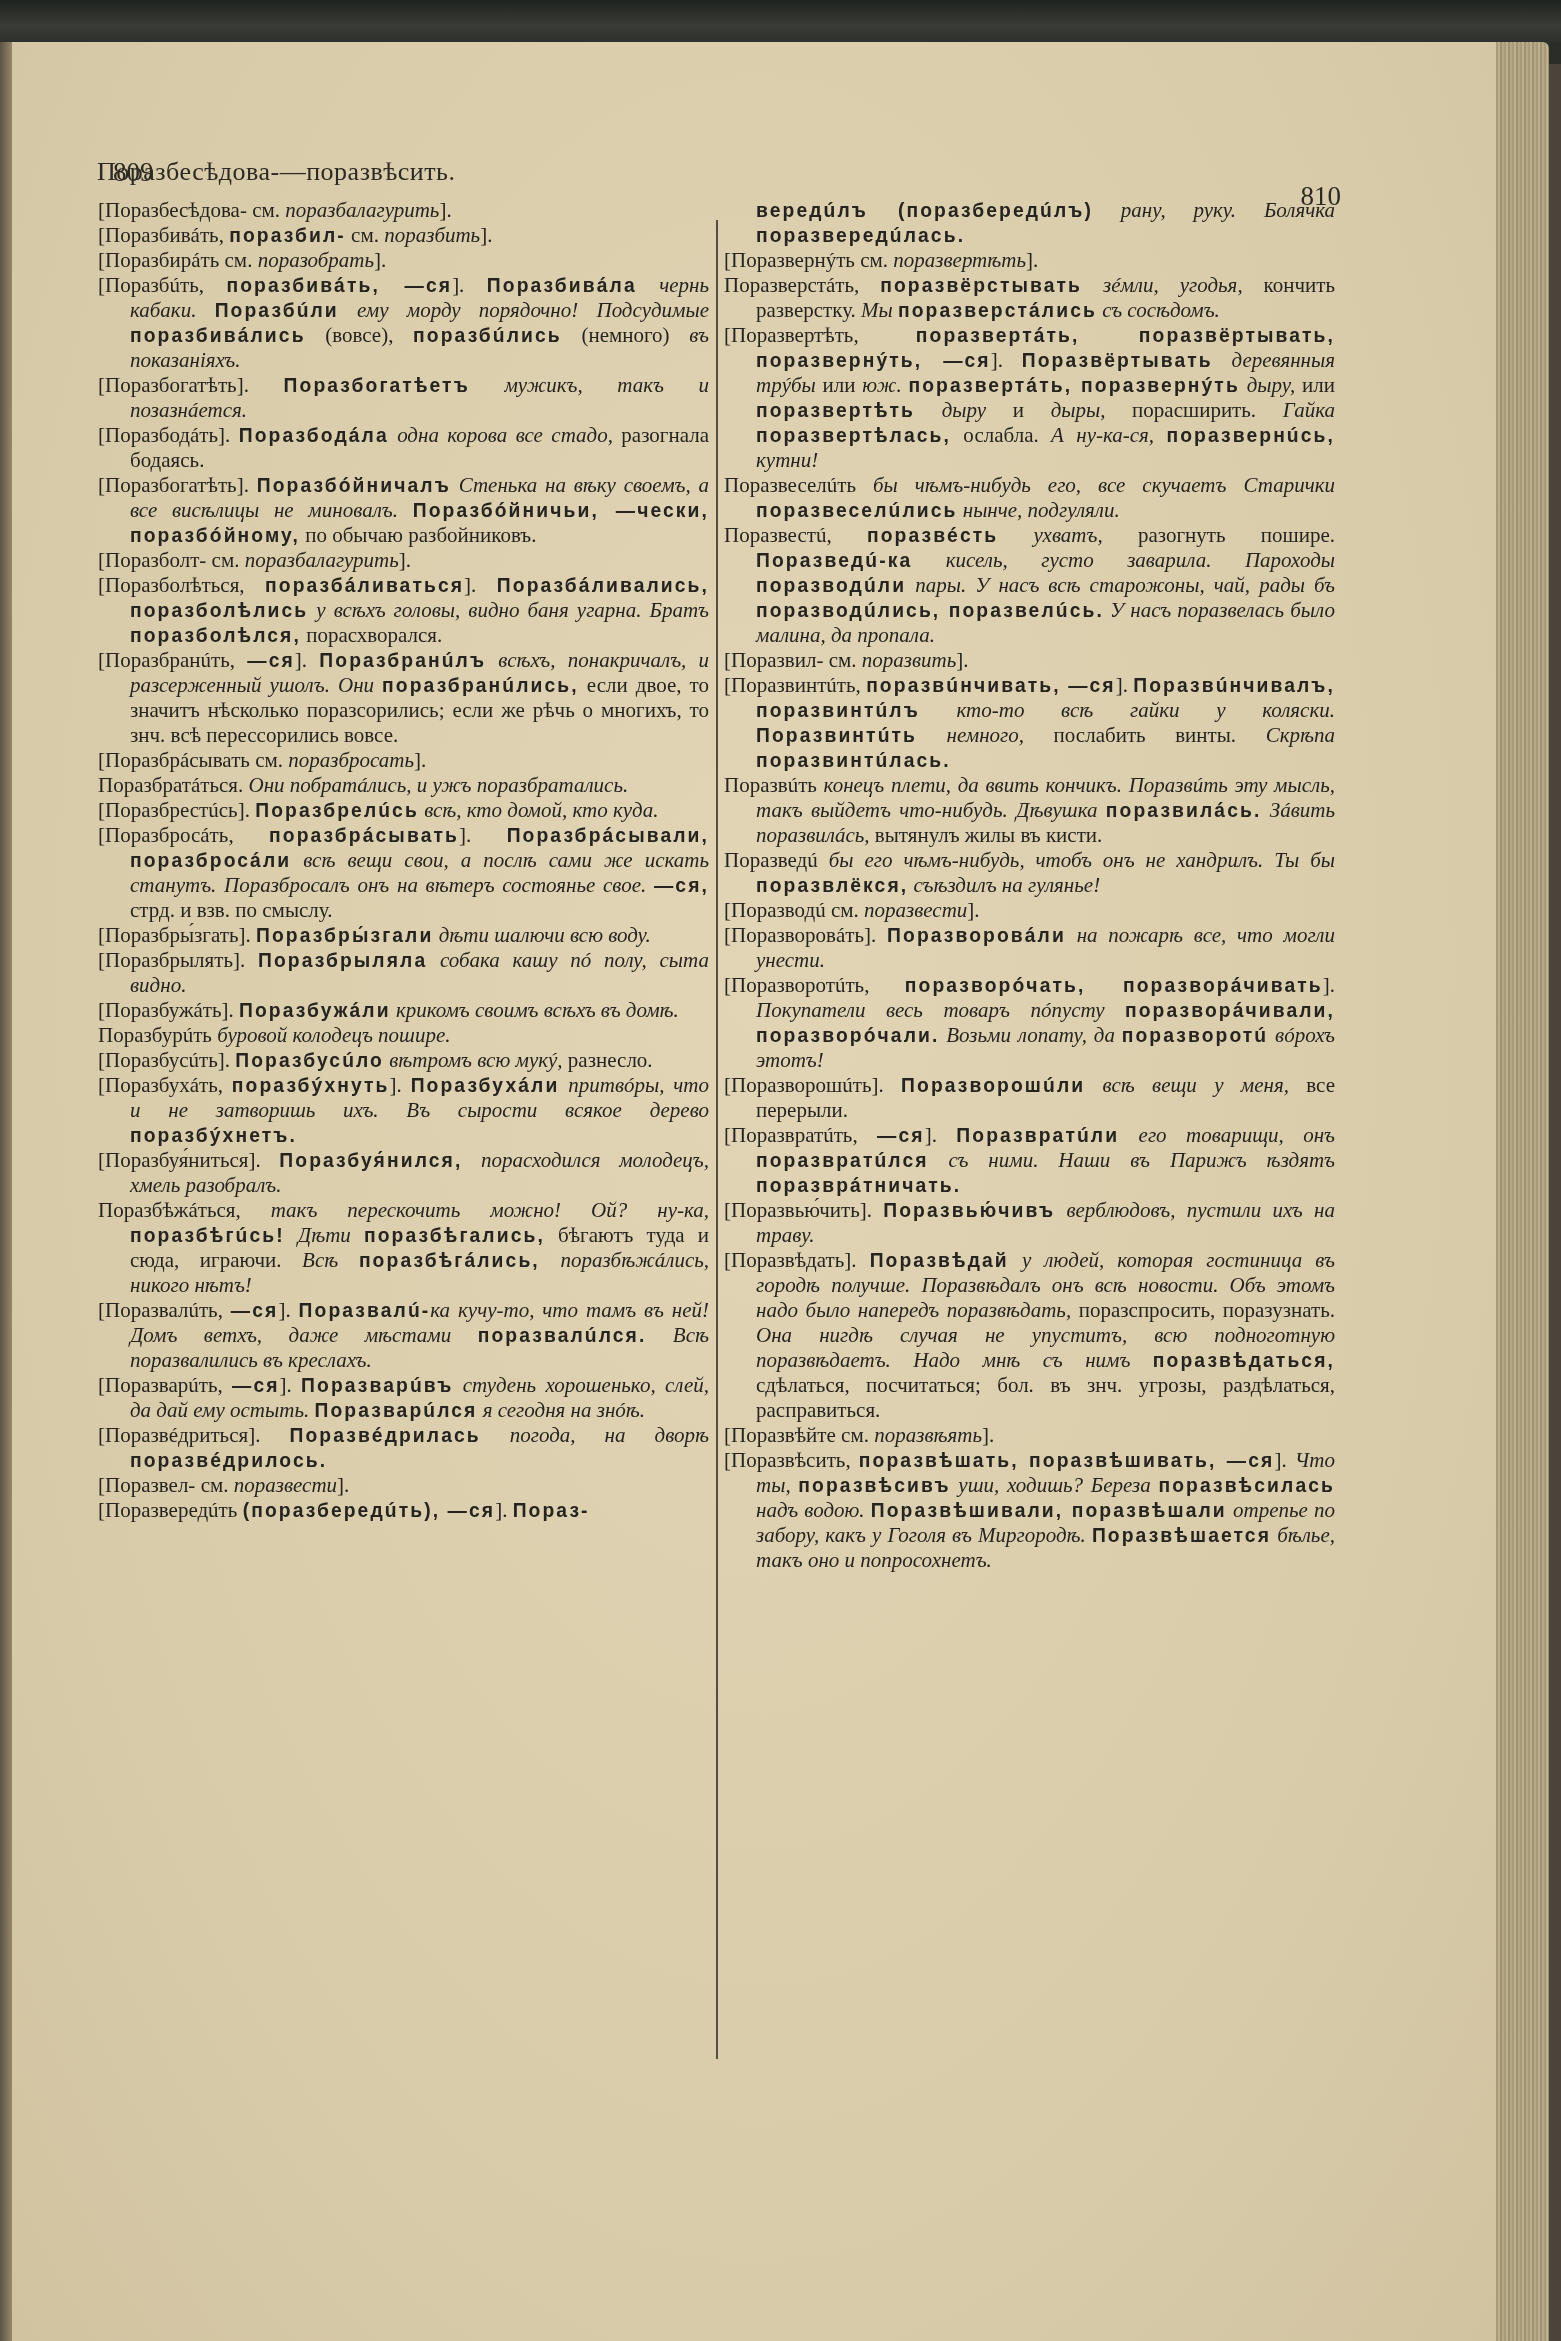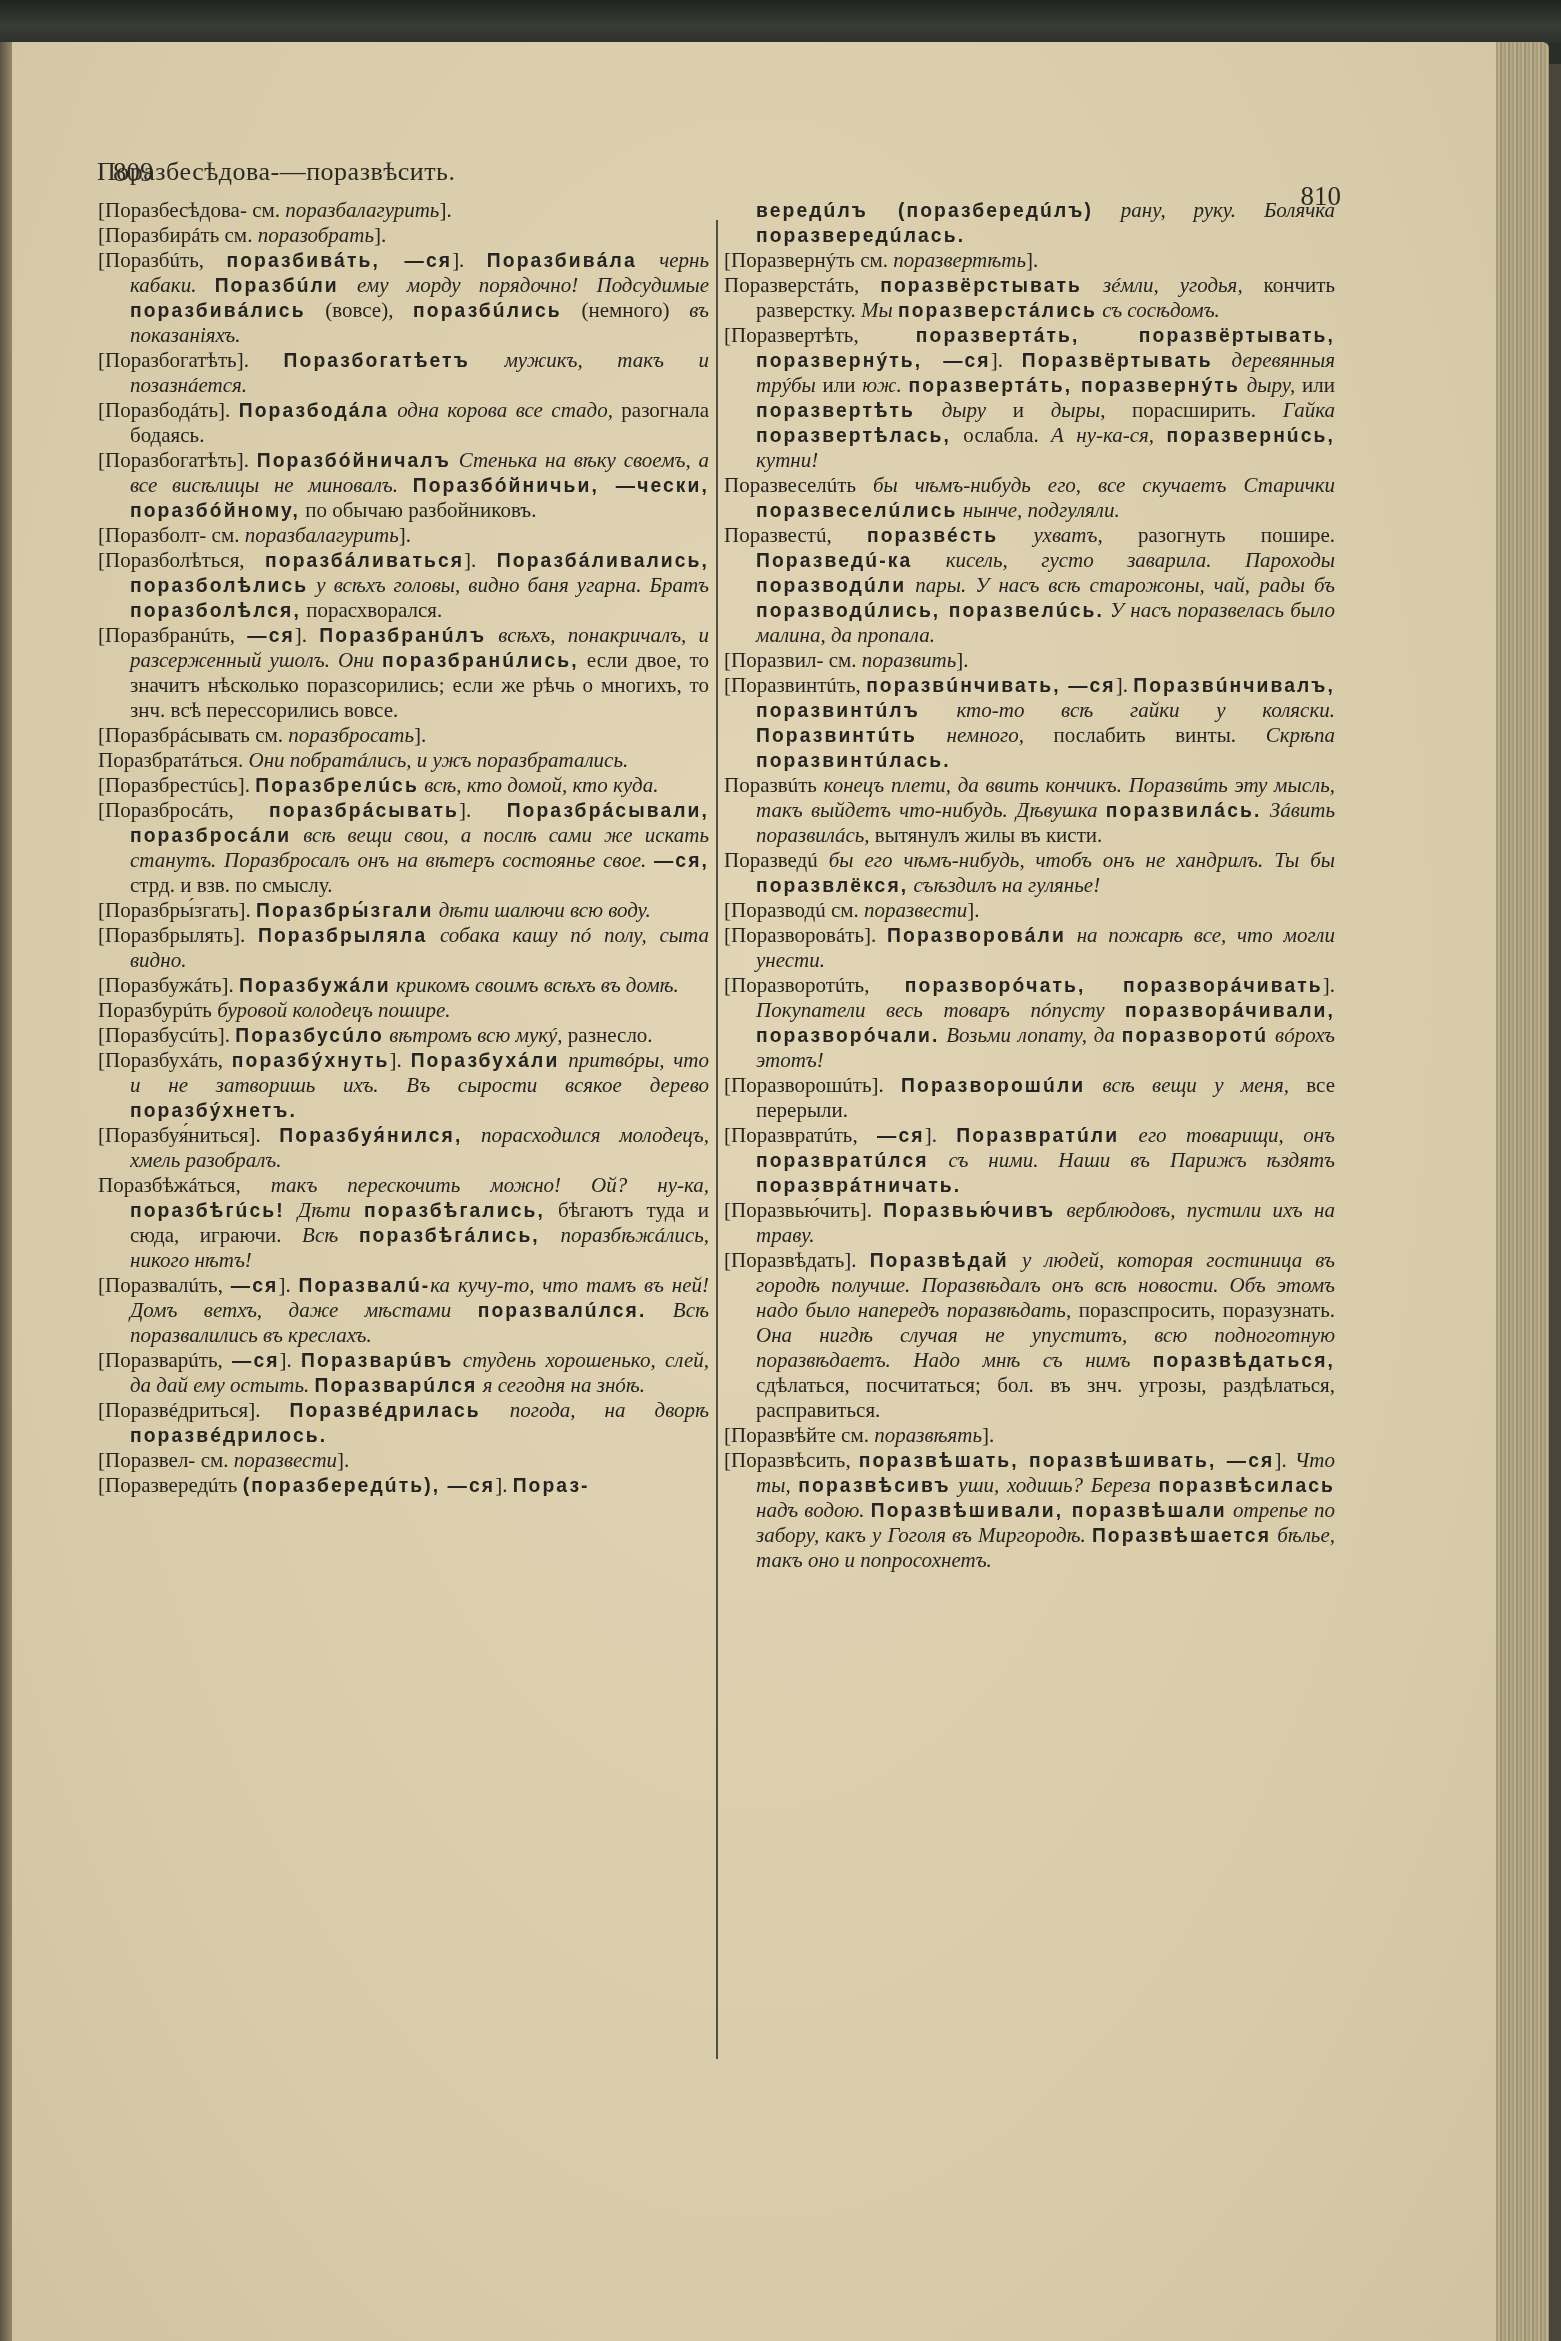--- a/index.html
+++ b/index.html
@@ -67,20 +67,21 @@
 <div class="header">
   <span class="pn-left">809</span>
   <span class="running-title">Поразбесѣдова-—поразвѣсить.</span>
   <span class="pn-right">810</span>
 </div>
 
 <div class="divider"></div>
 
 <div class="col col-left">
     <p class="entry"><span class="hw">[Поразбесѣдова- </span><span class="r">см. </span><span class="i">поразбалагурить</span><span class="r">].</span></p>
+    <p class="entry"><span class="hw">[Поразбивáть, </span><span class="b">поразбил-</span><span class="r"> см. </span><span class="i">поразбить</span><span class="r">].</span></p>
     <p class="entry"><span class="hw">[Поразбирáть </span><span class="r">см. </span><span class="i">поразобрать</span><span class="r">].</span></p>
     <p class="entry"><span class="hw">[Поразбúть, </span><span class="b">поразбивáть, —ся</span><span class="r">]. </span><span class="b">Поразбивáла</span><span class="i"> чернь кабаки. </span><span class="b">Поразбúли</span><span class="i"> ему морду порядочно! Подсудимые </span><span class="b">поразбивáлись</span><span class="r"> (вовсе), </span><span class="b">поразбúлись</span><span class="r"> (немного) </span><span class="i">въ показаніяхъ.</span></p>
     <p class="entry"><span class="hw">[Поразбогатѣть]. </span><span class="b">Поразбогатѣетъ</span><span class="i"> мужикъ, такъ и позазнáется.</span></p>
     <p class="entry"><span class="hw">[Поразбодáть]. </span><span class="b">Поразбодáла</span><span class="i"> одна корова все стадо, </span><span class="r">разогнала бодаясь.</span></p>
     <p class="entry"><span class="hw">[Поразбогатѣть]. </span><span class="b">Поразбóйничалъ</span><span class="i"> Стенька на вѣку своемъ, а все висѣлицы не миновалъ. </span><span class="b">Поразбóйничьи, —чески, поразбóйному,</span><span class="r"> по обычаю разбойниковъ.</span></p>
     <p class="entry"><span class="hw">[Поразболт- </span><span class="r">см. </span><span class="i">поразбалагурить</span><span class="r">].</span></p>
     <p class="entry"><span class="hw">[Поразболѣться, </span><span class="b">поразбáливаться</span><span class="r">]. </span><span class="b">Поразбáливались, поразболѣлись</span><span class="i"> у всѣхъ головы, видно баня угарна. Братъ </span><span class="b">поразболѣлся,</span><span class="r"> порасхворался.</span></p>
     <p class="entry"><span class="hw">[Поразбранúть, </span><span class="b">—ся</span><span class="r">]. </span><span class="b">Поразбранúлъ</span><span class="i"> всѣхъ, понакричалъ, и разсерженный ушолъ. Они </span><span class="b">поразбранúлись,</span><span class="r"> если двое, то значитъ нѣсколько поразсорились; если же рѣчь о многихъ, то знч. всѣ перессорились вовсе.</span></p>
     <p class="entry"><span class="hw">[Поразбрáсывать </span><span class="r">см. </span><span class="i">поразбросать</span><span class="r">].</span></p>
     <p class="entry"><span class="hw">Поразбратáться. </span><span class="i">Они побратáлись, и ужъ поразбратались.</span></p>

